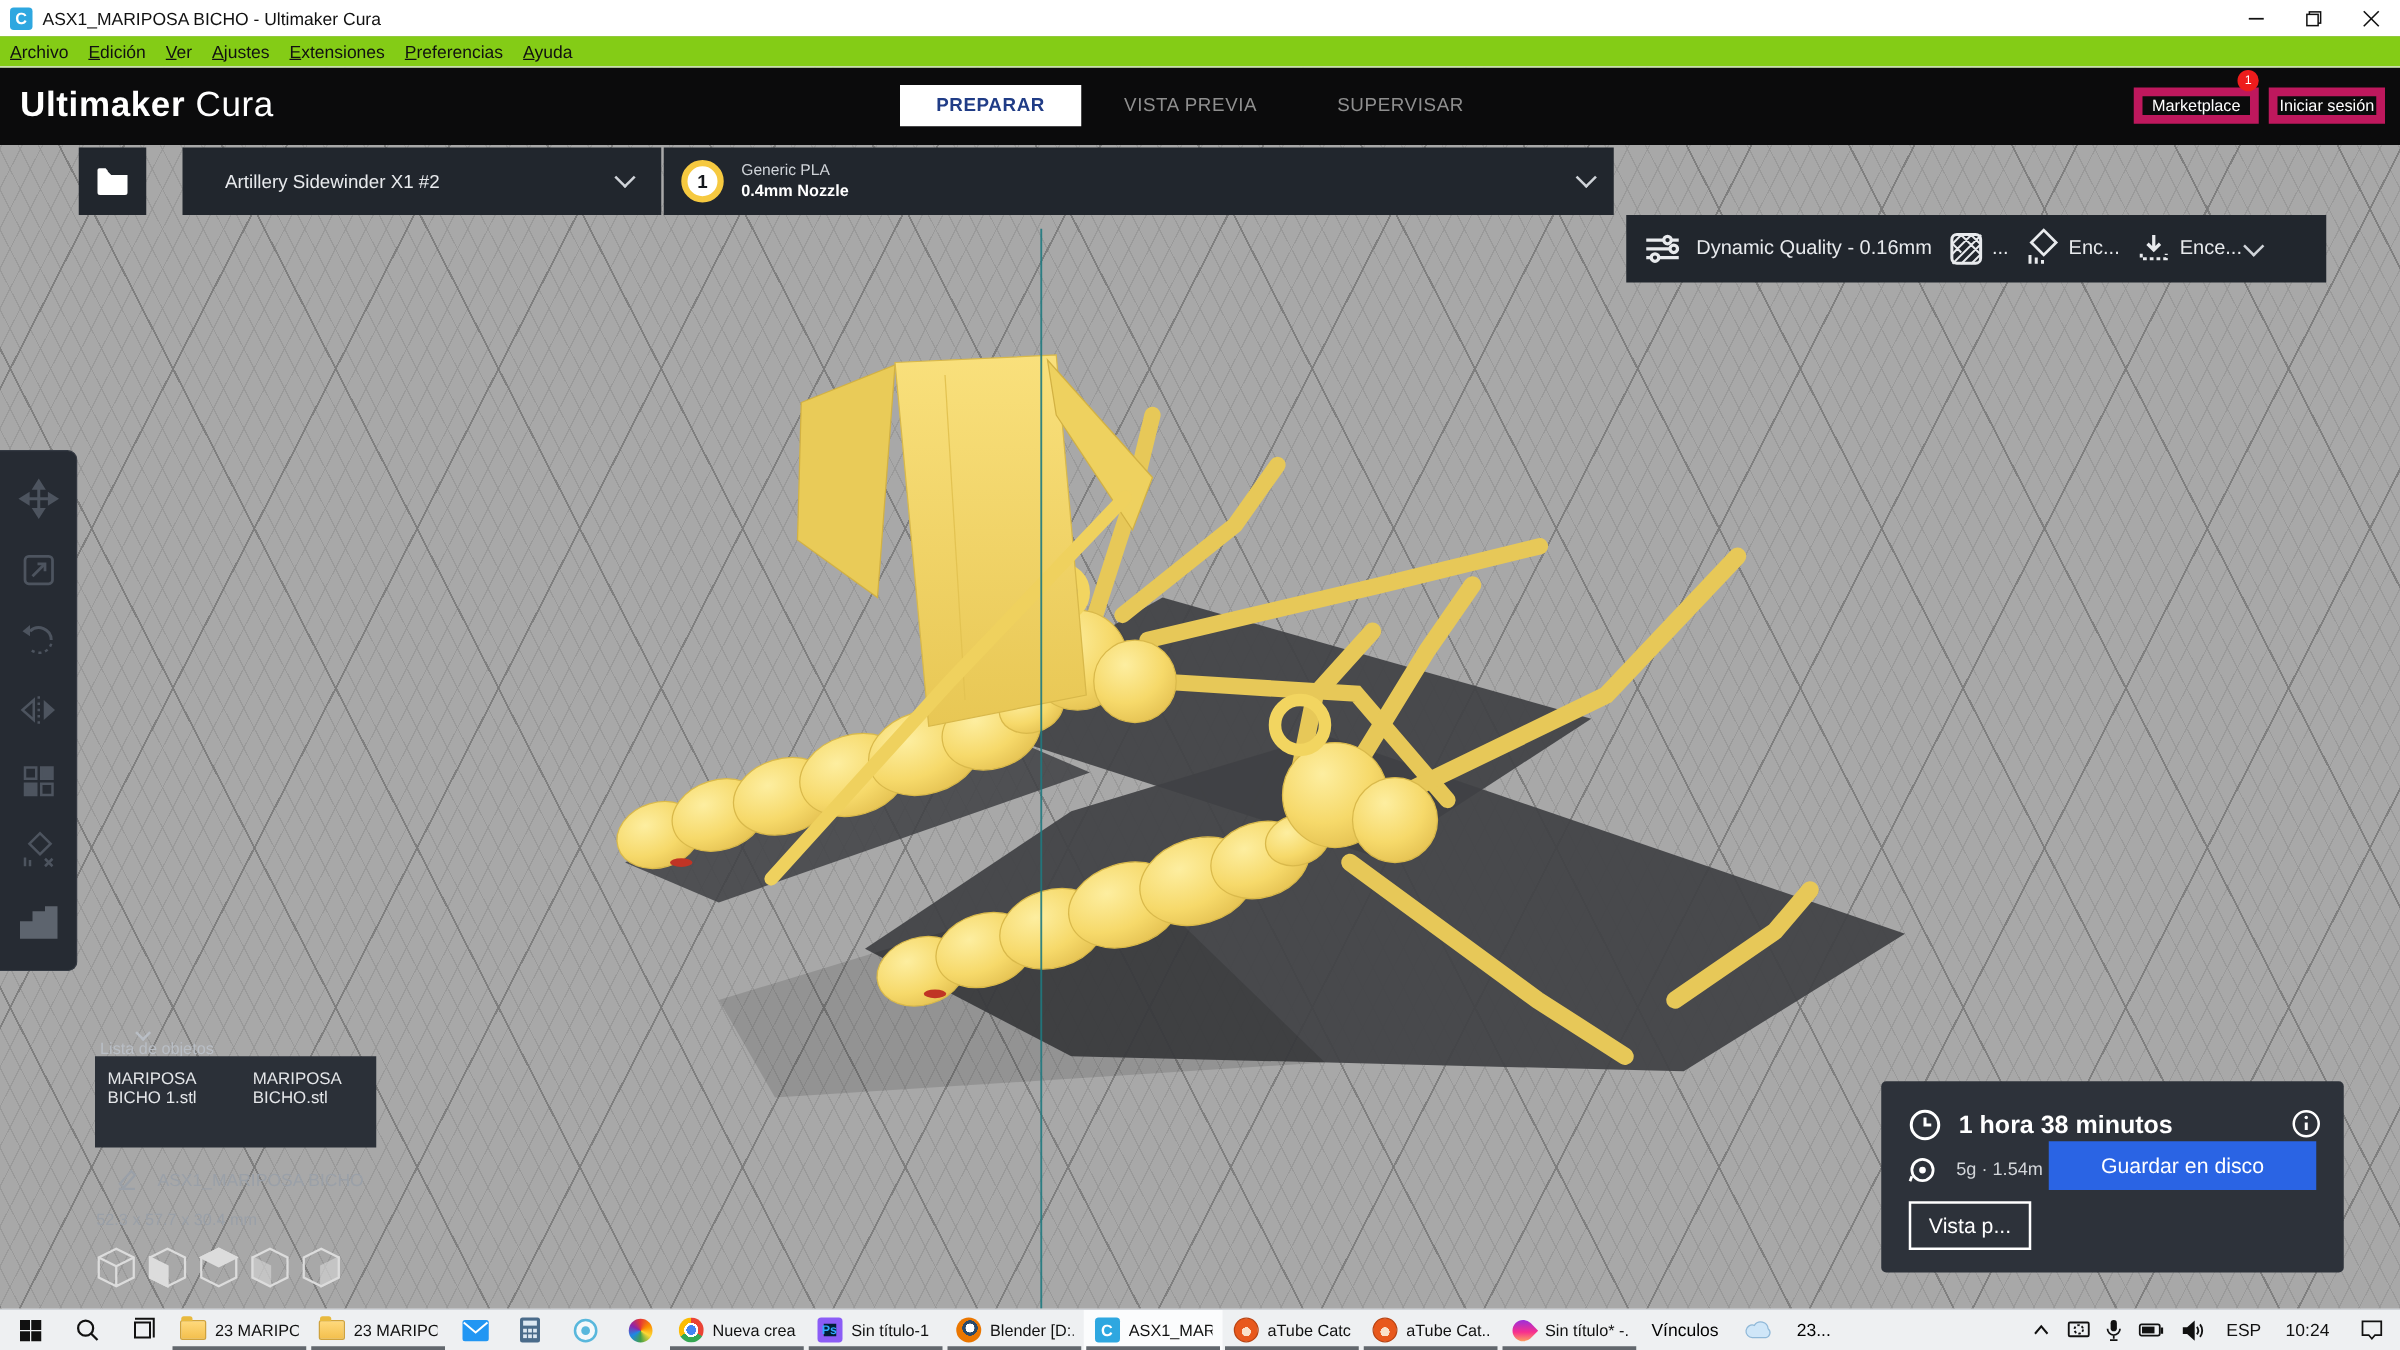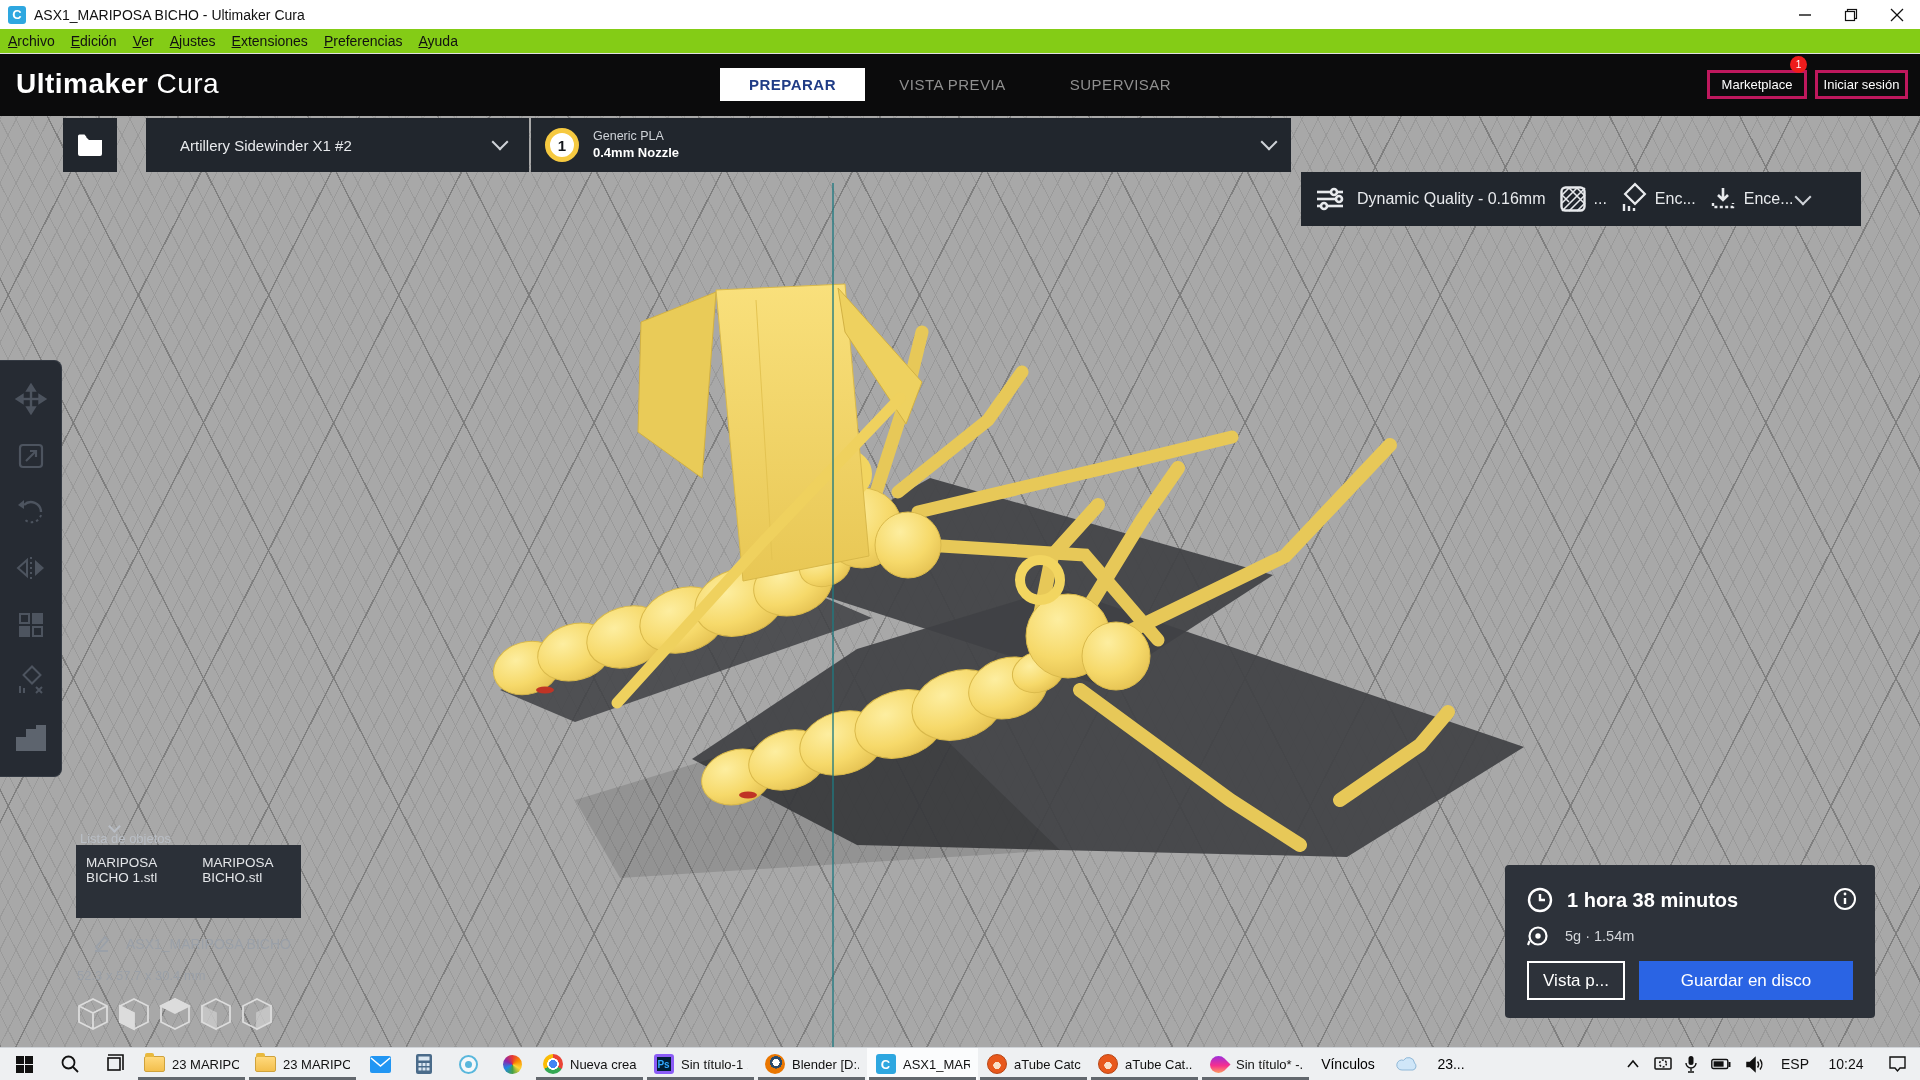--- a/index.html
+++ b/index.html
@@ -30,21 +30,21 @@
   .scene { position:absolute; left:0; top:0; }
 
   
   .header { position:absolute; left:0; top:54px; width:1920px; height:62px; background:#0b0b0c; z-index:50; }
   .logo { position:absolute; left:16px; top:14px; font-size:28px; color:#fff; letter-spacing:.5px; }
   .logo b { font-weight:700; } .logo i { font-style:normal; font-weight:300; }
   .tab { position:absolute; top:14px; height:33px; display:flex; align-items:center; justify-content:center; font-size:15px; letter-spacing:.5px; }
   .tab.active { left:720px; width:145px; background:#fff; color:#203c86; font-weight:600; }
   .tab.t2 { left:880px; width:145px; color:#8f8f8f; }
   .tab.t3 { left:1048px; width:145px; color:#8f8f8f; }
-  .hbtn { position:absolute; top:16px; height:29px; border:3px solid #be185d; color:#fff; font-size:13px; display:flex; align-items:center; justify-content:center; background:transparent; }
+  .hbtn { position:absolute; top:16px; height:29px; border:7px solid #be185d; color:#fff; font-size:13px; display:flex; align-items:center; justify-content:center; background:transparent; }
   .hbtn.mkt { left:1707px; width:100px; }
   .hbtn.login { left:1815px; width:93px; }
   .badge { position:absolute; left:1790px; top:2px; width:17px; height:17px; border-radius:50%; background:#ee1c1c; color:#fff; font-size:10px; display:flex; align-items:center; justify-content:center; z-index:51; }
 
   
   .cfg { position:absolute; top:118px; height:54px; background:#21262d; z-index:50; display:flex; align-items:center; color:#e8eaed; }
   .cfg.folder { left:63px; width:54px; justify-content:center; }
   .cfg.printer { left:130px; width:383px;margin-left:16px; }
   .cfg.material { left:531px; width:760px; }
   .cfg.settings { left:1301px; width:560px; }
@@ -77,38 +77,38 @@
   .viewcubes svg { display:block; }
 
   
   .summary { position:absolute; left:1505px; top:865px; width:370px; height:153px; background:#2d323a; border-radius:4px; z-index:40; color:#fff; }
   .srow1 { position:absolute; left:22px; top:22px; display:flex; align-items:center; }
   .srow1 .t { margin-left:14px; font-size:20px; font-weight:bold; }
   .sinfo { position:absolute; right:18px; top:22px; }
   .srow2 { position:absolute; left:22px; top:60px; display:flex; align-items:center; }
   .srow2 .t { margin-left:16px; font-size:14.5px; color:#d3d6da; }
   .sbtns { position:absolute; left:22px; bottom:18px; width:326px; display:flex; gap:14px; }
-  .btn-preview { width:98px; height:39px; border:2px solid #fff; color:#fff; font-size:17px; display:flex; align-items:center; justify-content:center; background:transparent; }
+  .btn-preview { width:98px; height:39px; border:2px solid #fff; color:#fff; font-size:17px; display:flex; align-items:center; justify-content:center; background:transparent;margin-top:48px; }
   .btn-save { flex:1; height:39px; background:#2a64e4; color:#fff; font-size:17px; display:flex; align-items:center; justify-content:center; }
 
   
   .taskbar { position:absolute; left:0; top:1047px; width:1920px; height:33px; background:#eef0f2; border-top:1px solid #cfd3d8; display:flex; align-items:stretch; z-index:70; }
   .tb { display:flex; align-items:center; justify-content:center; }
   .tb.ic { width:44px; } .tb.start { width:48px; }
   .tbapp { width:111px; display:flex; align-items:center; gap:7px; padding:0 8px; position:relative; font-size:13px; color:#111; white-space:nowrap; overflow:hidden; }
   .tbapp.open::after { content:""; position:absolute; left:2px; right:2px; bottom:0; height:3px; background:#62676d; }
   .tbapp.active { background:#fbfcfd; }
   .tbapp .lbl { overflow:hidden; text-overflow:clip; }
   .ticon { width:21px; height:21px; flex:none; display:flex; align-items:center; justify-content:center; }
   .folder-ic { position:relative; width:21px; height:16px; background:linear-gradient(#ffd97c,#f3bf4d); border-radius:2px; border:1px solid #cfa23c; }
   .folder-ic::before { content:""; position:absolute; left:0; top:-4px; width:9px; height:4px; background:#e8b93e; border-radius:2px 2px 0 0; }
   .chrome-ic { width:20px; height:20px; border-radius:50%;
     background: radial-gradient(circle at 50% 50%, #4285f4 0 27%, #fff 28% 40%, transparent 41%),
                 conic-gradient(#ea4335 0 120deg, #34a853 120deg 240deg, #fbbc05 240deg 360deg); }
-  .ps-ic { width:20px; height:20px; background:#001e36; border:3px solid #8b5cf6; color:#31a8ff; font-size:10px; font-weight:bold; display:flex; align-items:center; justify-content:center; border-radius:3px; }
+  .ps-ic { width:20px; height:20px; background:#001e36; border:5px solid #8b5cf6; color:#31a8ff; font-size:10px; font-weight:bold; display:flex; align-items:center; justify-content:center; border-radius:3px; }
   .blender-ic { width:20px; height:20px; border-radius:50%; background:radial-gradient(circle at 55% 42%, #fff 0 22%, #2a4a6b 23% 38%, #ea7600 39%); }
   .cura-ic { width:20px; height:20px; border-radius:3px; background:#2ea7e0; color:#fff; font-weight:bold; font-size:13px; display:flex; align-items:center; justify-content:center; }
   .atube-ic { width:20px; height:20px; border-radius:50%; background:radial-gradient(circle at 50% 58%, #f9e0c9 0 26%, #e8581c 27%); border:1px solid #b84312; }
   .paint-ic { width:17px; height:17px; border-radius:50% 0 50% 50%; transform:rotate(45deg); background:linear-gradient(135deg,#7b2ff7,#f72f8e 55%,#ffd24a); }
   .media-ic { width:19px; height:19px; border-radius:50%; border:2px solid #58b7dc; background:#f4f8fa; display:flex; align-items:center; justify-content:center; }
   .media-ic i { width:7px; height:7px; border-radius:50%; background:#58b7dc; }
   .wheel-ic { width:19px; height:19px; border-radius:50%; background:conic-gradient(#e53935,#fb8c00,#fdd835,#43a047,#1e88e5,#8e24aa,#e53935); }
   .tray { display:flex; align-items:center; margin-left:auto; }
   .tray .tb { color:#111; font-size:14px; }
   .links { width:74px; font-size:14px; }

